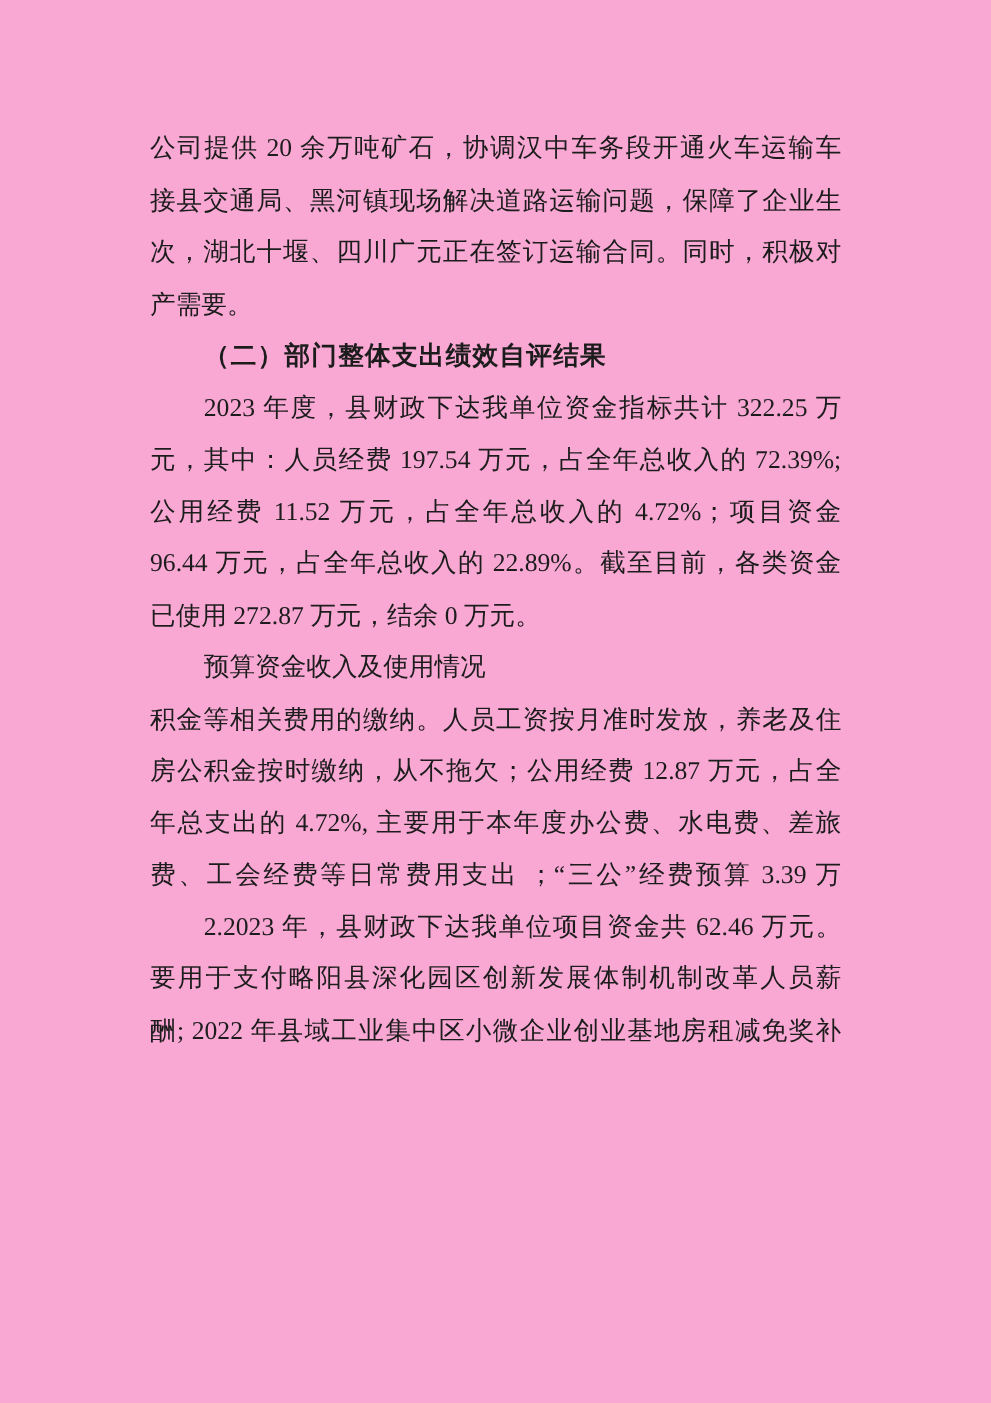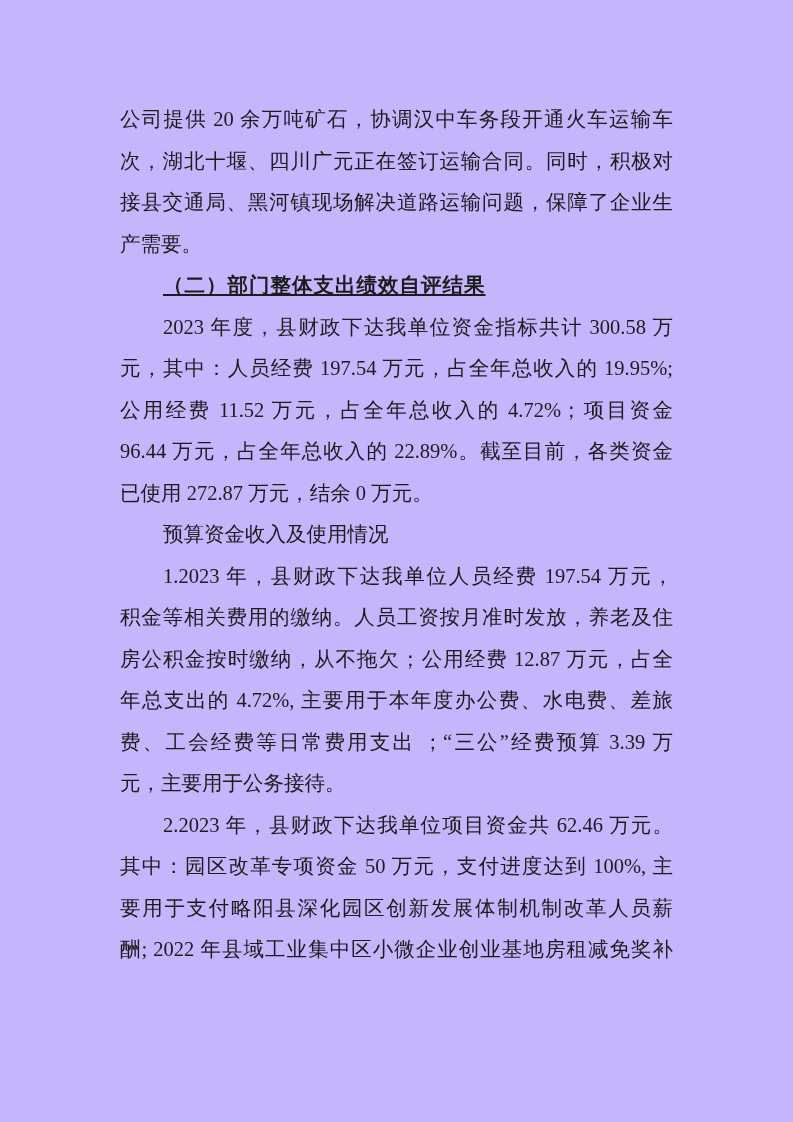--- a/index.html
+++ b/index.html
@@ -4,21 +4,21 @@
 <style>
   html, body {
     margin: 0;
     padding: 0;
     background: #ffffff;
   }
   .page {
     position: relative;
     width: 793px;
     height: 1122px;
-    background: #c4b5fd;
+    background: #f9a8d4;
     overflow: hidden;
     font-family: "Liberation Serif", "DejaVu Serif", serif;
   }
   .text-block {
     position: absolute;
     left: 120px;
     top: 99px;
     width: 553px;
     color: #1c1c1c;
   }
@@ -33,43 +33,39 @@
   }
   .line.fill {
     text-align-last: justify;
   }
   .line.indent {
     padding-left: 43px;
   }
   .line.heading {
     font-weight: 600;
     letter-spacing: 1px;
-    text-decoration: underline;
   }
 </style>
 </head>
 <body>
 
 <div class="page">
   <div class="text-block" style="color: rgb(28, 28, 28);">
       <div class="line fill">公司提供 20 余万吨矿石，协调汉中车务段开通火车运输车</div>
+      <div class="line fill">接县交通局、黑河镇现场解决道路运输问题，保障了企业生</div>
       <div class="line fill">次，湖北十堰、四川广元正在签订运输合同。同时，积极对</div>
-      <div class="line fill">接县交通局、黑河镇现场解决道路运输问题，保障了企业生</div>
       <div class="line">产需要。</div>
       <div class="line indent heading">（二）部门整体支出绩效自评结果</div>
-      <div class="line fill indent">2023 年度，县财政下达我单位资金指标共计 300.58 万</div>
-      <div class="line fill">元，其中：人员经费 197.54 万元，占全年总收入的 19.95%;</div>
+      <div class="line fill indent">2023 年度，县财政下达我单位资金指标共计 322.25 万</div>
+      <div class="line fill">元，其中：人员经费 197.54 万元，占全年总收入的 72.39%;</div>
       <div class="line fill">公用经费 11.52 万元，占全年总收入的 4.72%；项目资金</div>
       <div class="line fill">96.44 万元，占全年总收入的 22.89%。截至目前，各类资金</div>
       <div class="line">已使用 272.87 万元，结余 0 万元。</div>
       <div class="line indent">预算资金收入及使用情况</div>
-      <div class="line fill indent">1.2023 年，县财政下达我单位人员经费 197.54 万元，</div>
       <div class="line fill">积金等相关费用的缴纳。人员工资按月准时发放，养老及住</div>
       <div class="line fill">房公积金按时缴纳，从不拖欠；公用经费 12.87 万元，占全</div>
       <div class="line fill">年总支出的 4.72%, 主要用于本年度办公费、水电费、差旅</div>
       <div class="line fill">费、工会经费等日常费用支出 ；“三公”经费预算 3.39 万</div>
-      <div class="line">元，主要用于公务接待。</div>
       <div class="line fill indent">2.2023 年，县财政下达我单位项目资金共 62.46 万元。</div>
-      <div class="line fill">其中：园区改革专项资金 50 万元，支付进度达到 100%, 主</div>
       <div class="line fill">要用于支付略阳县深化园区创新发展体制机制改革人员薪</div>
       <div class="line fill">酬; 2022 年县域工业集中区小微企业创业基地房租减免奖补</div>
     </div>
 </div>
 
 </body></html>

